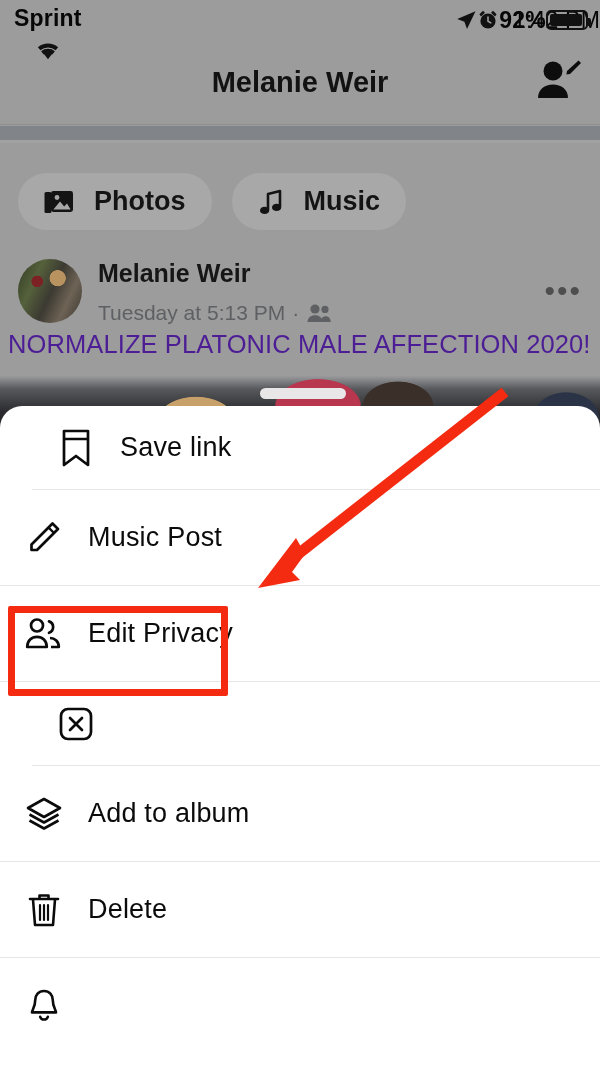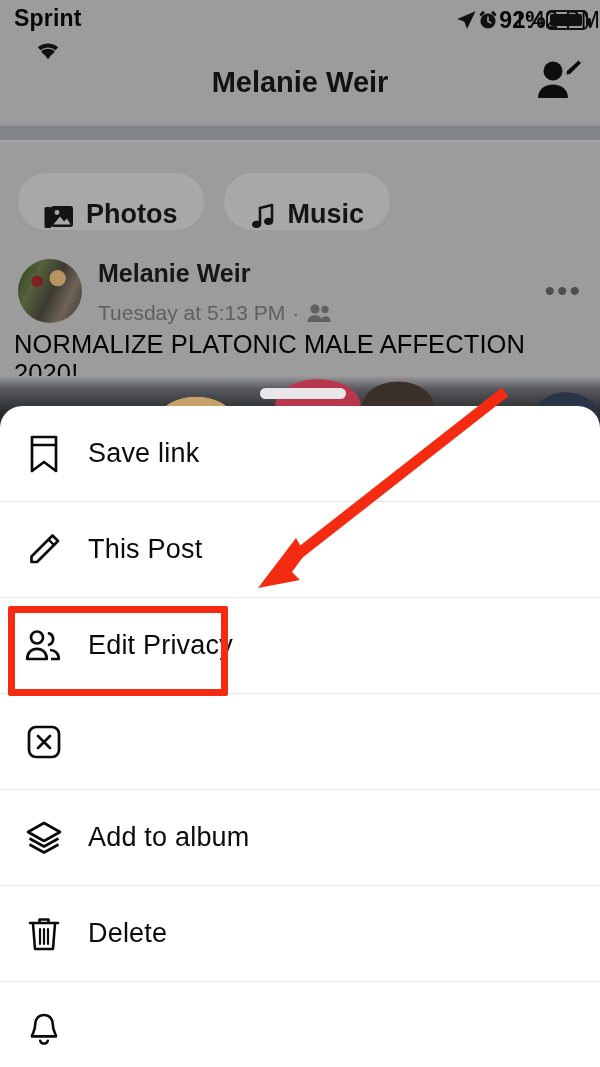--- a/index.html
+++ b/index.html
@@ -48,40 +48,40 @@
     text-align:center; font-size:29px; font-weight:700; color:#121212;
   }
   .nav-action { position:absolute; right:16px; top:50%; transform:translateY(-50%); }
 
   .gap-band { position:absolute; top:126px; left:0; width:600px; height:14px; background:#818489; }
   .gap-band2{ position:absolute; top:140px; left:0; width:600px; height:3px; background:#a2a2a2; }
 
   
   .chips { position:absolute; top:173px; left:18px; display:flex; gap:20px; }
   .chip {
-    display:flex; align-items:flex-end; gap:12px;
+    display:flex; align-items:center; gap:20px;
     height:57px; padding:0 26px; border-radius:29px; background:#a8a8a8;
     font-size:27px; font-weight:700; color:#141414;
   }
 
   
   .post { position:absolute; top:258px; left:0; width:600px; }
   .post-head { display:flex; align-items:center; padding:0 18px; height:66px; }
   .avatar {
     width:64px;height:64px;border-radius:50%;flex:0 0 64px;overflow:hidden;
     background:
       radial-gradient(circle at 30% 35%, #7d2224 0 9%, transparent 10%),
       radial-gradient(circle at 62% 30%, #b9935f 0 13%, transparent 14%),
       linear-gradient(115deg,#2f3a22 0%,#55613b 28%,#3c3a32 52%,#6e6355 74%,#3a3630 100%);
   }
   .post-meta { margin-left:16px; }
   .post-author { font-size:25px; font-weight:700; color:#161616; line-height:1.2; }
   .post-time { font-size:21px; color:#5f6063; display:flex; align-items:center; gap:7px; margin-top:13px;}
   .post-more { margin-left:auto; color:#4e4e4e; font-size:30px; letter-spacing:2px; line-height:0.6;}
-  .post-text { padding:6px 14px 0; font-size:25.5px; color:#000000; letter-spacing:.1px; }
+  .post-text { padding:6px 8px 0; font-size:25.5px; color:#4c1d95; letter-spacing:.1px; }
 
   
   .photo {
     position:absolute; top:376px; left:0; width:600px; height:60px;
     background:
       radial-gradient(ellipse 70px 44px at 318px 30px, #b9364f 0 60%, transparent 62%),
       radial-gradient(ellipse 62px 40px at 196px 46px, #c8a06a 0 62%, transparent 64%),
       radial-gradient(ellipse 58px 40px at 398px 30px, #3b2f2a 0 60%, transparent 62%),
       radial-gradient(ellipse 54px 42px at 566px 42px, #2b3346 0 60%, transparent 62%),
       linear-gradient(180deg,#9a9a9c 0%,#56585c 22%,#2b2b2f 60%,#242427 100%);
@@ -98,21 +98,21 @@
   }
   .row {
     position:relative; display:flex; align-items:center;
     padding:0 0 0 20px; border-bottom:1px solid #e6e6e6;
   }
   .row:last-child { border-bottom:none; }
   .row-icon { width:48px; flex:0 0 48px; display:flex; align-items:center; justify-content:center; }
   .row-body { margin-left:20px; }
   .row-title { font-size:27px; color:#0b0b0b; letter-spacing:.2px; }
   .row-sub { font-size:23.5px; color:#696a6c; margin-top:5px; letter-spacing:.1px; }
-  .r-two { height:96px; }
+  .r-two { height:84px;margin-left:32px; }
   .r-one { height:87px; }
   .r-one.first-tall { height:96px; }
 
   
   .hl-box {
     position:absolute; left:8px; top:606px; width:220px; height:90px;
     border:7px solid #f42b10; border-radius:2px; pointer-events:none;
   }
   .arrow { position:absolute; left:0; top:380px; width:600px; height:230px; pointer-events:none; }
 </style>
@@ -238,21 +238,21 @@
   </div>
 
   <div class="row r-one first-tall">
     <div class="row-icon">
       <svg width="36" height="36" viewBox="0 0 36 36">
         <path d="M26.5 3.5 32 9 11 30H5.5v-5.5z" fill="none" stroke="#0b0b0b" stroke-width="2.7" stroke-linejoin="round"></path>
         <path d="M22.5 7.5 28 13" stroke="#0b0b0b" stroke-width="2.4"></path>
       </svg>
     </div>
     <div class="row-body">
-      <div class="row-title">This Post</div>
+      <div class="row-title">Music Post</div>
     </div>
   </div>
 
   <div class="row r-one first-tall">
     <div class="row-icon">
       <svg width="38" height="34" viewBox="0 0 38 34">
         <circle cx="12" cy="8.5" r="6" fill="none" stroke="#0b0b0b" stroke-width="2.7"></circle>
         <path d="M2.2 30c0-6.4 4.4-10.2 9.8-10.2S21.8 23.6 21.8 30z" fill="none" stroke="#0b0b0b" stroke-width="2.7" stroke-linejoin="round"></path>
         <path d="M24 4.4a6 6 0 0 1 0 11.4" fill="none" stroke="#0b0b0b" stroke-width="2.7" stroke-linecap="round"></path>
         <path d="M25 21c5 0 8.8 3.6 8.8 9H26" fill="none" stroke="#0b0b0b" stroke-width="2.7" stroke-linejoin="round"></path>

